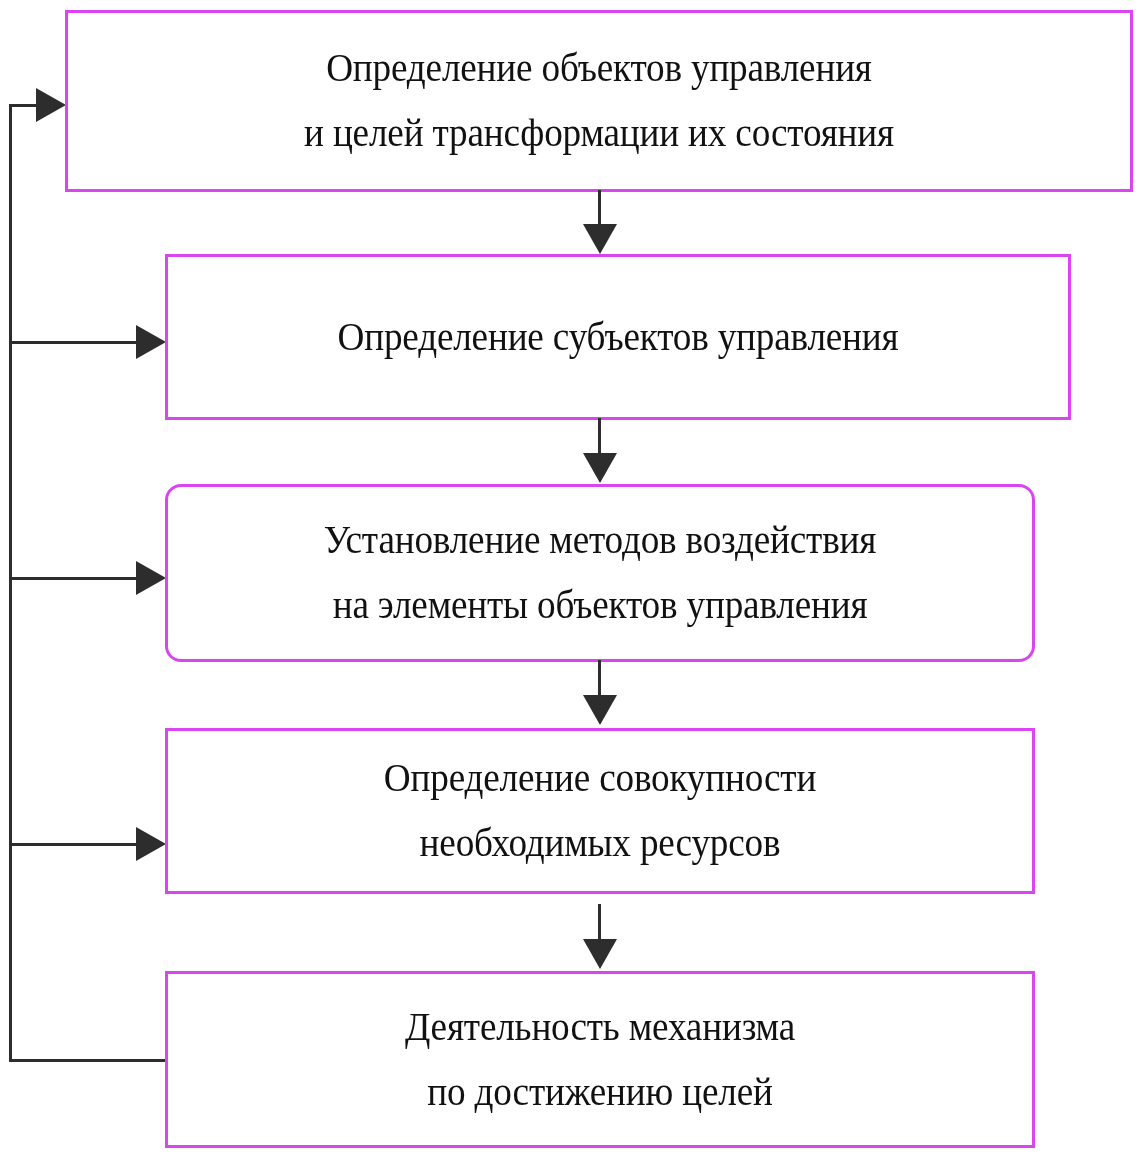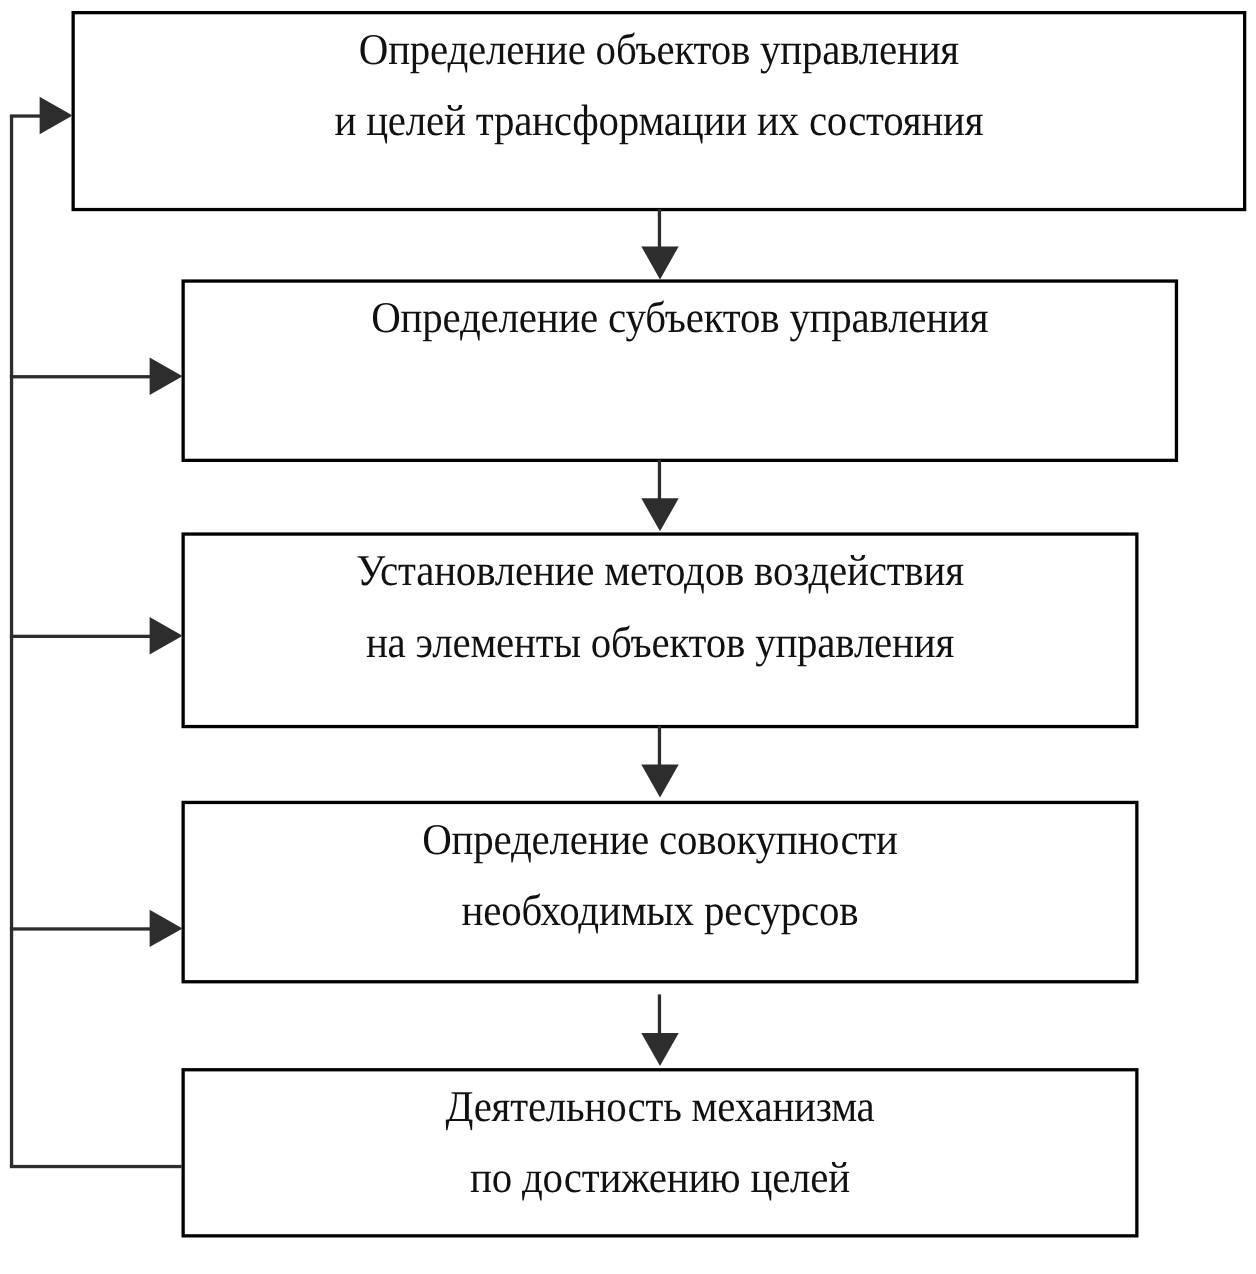--- a/index.html
+++ b/index.html
@@ -11,24 +11,24 @@
     position: relative;
     width: 1142px;
     height: 1158px;
     background: #ffffff;
     overflow: hidden;
     font-family: "Liberation Serif", "DejaVu Serif", serif;
   }
   .flow-box {
     position: absolute;
     box-sizing: border-box;
-    border: 3px solid #000000;
+    border: 3px solid #d946ef;
     background: #ffffff;
     display: flex;
-    align-items: flex-start;
+    align-items: center;
     justify-content: center;
     text-align: center;
   }
   .flow-box .box-text {
     display: block;
     width: 100%;
     color: #111111;
     font-size: 40px;
     line-height: 1.62;
     letter-spacing: -0.2px;
@@ -93,34 +93,34 @@
   <div class="vline" style="left:598px; top:190px; height:37px;"></div>
   <div class="arrow-down" style="left:583px; top:224px;"></div>
 
   <div class="flow-box" style="left:165px; top:254px; width:906px; height:166px;">
     <span class="box-text">Определение субъектов управления</span>
   </div>
 
   <div class="vline" style="left:598px; top:418px; height:38px;"></div>
   <div class="arrow-down" style="left:583px; top:453px;"></div>
 
-  <div class="flow-box" style="left:165px; top:484px; width:870px; height:178px;">
+  <div class="flow-box" style="left:165px; top:484px; width:870px; height:178px;border-radius:16px;">
     <span class="box-text">Установление методов воздействия
 на элементы объектов управления</span>
   </div>
 
   <div class="vline" style="left:598px; top:660px; height:38px;"></div>
   <div class="arrow-down" style="left:583px; top:695px;"></div>
 
   <div class="flow-box" style="left:165px; top:728px; width:870px; height:166px;">
     <span class="box-text">Определение совокупности
 необходимых ресурсов</span>
   </div>
 
   <div class="vline" style="left:598px; top:904px; height:38px;"></div>
   <div class="arrow-down" style="left:583px; top:939px;"></div>
 
-  <div class="flow-box" style="left:165px; top:971px; width:870px; height:154px;">
+  <div class="flow-box" style="left:165px; top:971px; width:870px; height:177px;">
     <span class="box-text">Деятельность механизма
 по достижению целей</span>
   </div>
 
 </div>
 
 </body></html>

